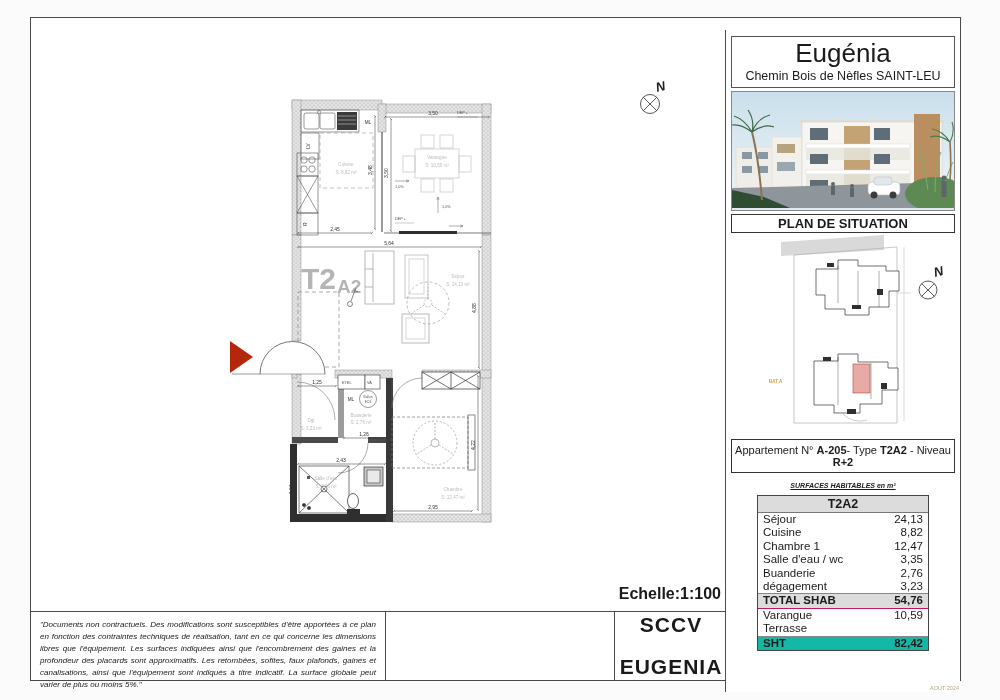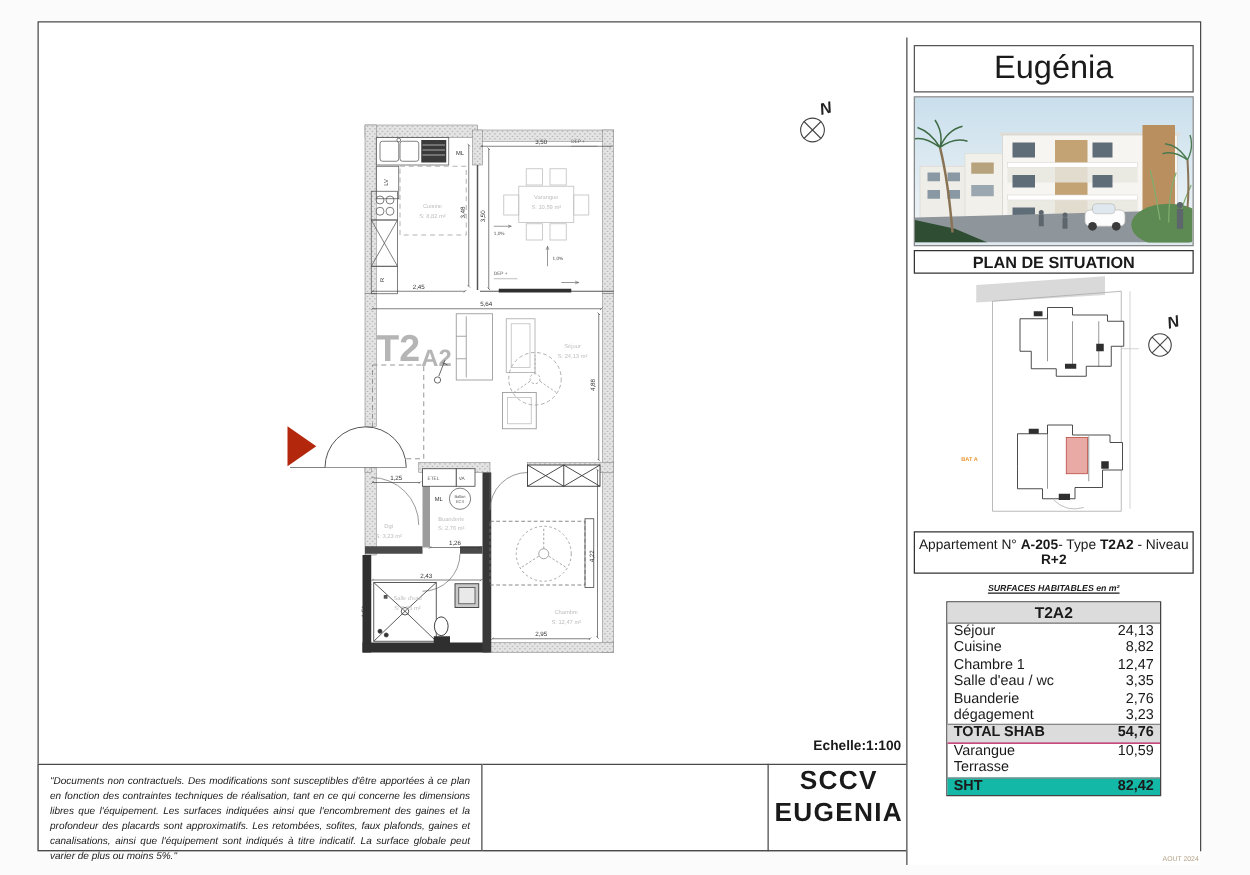--- a/index.html
+++ b/index.html
@@ -38,24 +38,24 @@
 
   
   .bottom-row { position:absolute; left:-1px; bottom:-1px; height:70px; width:698px; display:flex; }
   .disclaimer {
     width:356px; border:1px solid #4a4a4a; box-sizing:border-box; background:#fff;
     padding:7px 9px; font-size:8px; font-style:italic; text-align:justify; line-height:1.5;
   }
   .empty-box { width:229px; border:1px solid #4a4a4a; border-left:none; box-sizing:border-box; }
   .company-box {
     flex:1; border:1px solid #4a4a4a; border-left:none; box-sizing:border-box;
-    display:flex; flex-direction:column; justify-content:flex-start; align-items:center;
+    display:flex; flex-direction:column; justify-content:space-between; align-items:center;
     font-weight:bold; font-size:21px; line-height:1.25; letter-spacing:1px;
   }
-  .scale-label { position:absolute; right:239px; bottom:77px; font-size:11px; font-weight:bold; }
+  .scale-label { position:absolute; right:239px; bottom:77px; font-size:16px; font-weight:bold; }
 
   
   .dimtext { font-size:5px; fill:#333; text-anchor:middle; }
   .dimv { font-size:5px; fill:#333; text-anchor:middle; }
   .roomname { font-size:4.6px; fill:#bdbdbd; text-anchor:middle; }
   .appl { font-size:4.6px; fill:#333; text-anchor:middle; }
   .tinylbl { font-size:3.8px; fill:#555; }
   .t2 { font-size:30px; font-weight:bold; fill:#b5b5b5; }
   .t2sub { font-size:19px; font-weight:bold; fill:#b5b5b5; }
   .northN { font-size:13px; font-weight:bold; font-style:italic; fill:#222; }
@@ -286,20 +286,21 @@
     <div class="company-box">
       <div>SCCV</div>
       <div>EUGENIA</div>
     </div>
   </div>
 
   <div class="right-panel">
 
     <div class="title-box">
       <div class="title">Eugénia</div>
+      <div class="address">Chemin Bois de Nèfles SAINT-LEU</div>
     </div>
 
     <div class="render-box">
       <svg width="222" height="116" viewBox="0 0 222 116">
         <defs>
           <linearGradient id="sky" x1="0" y1="0" x2="0" y2="1">
             <stop offset="0" stop-color="#c9dfec"></stop>
               <stop offset="1" stop-color="#f3f6f8"></stop>
           </linearGradient>
         </defs>

